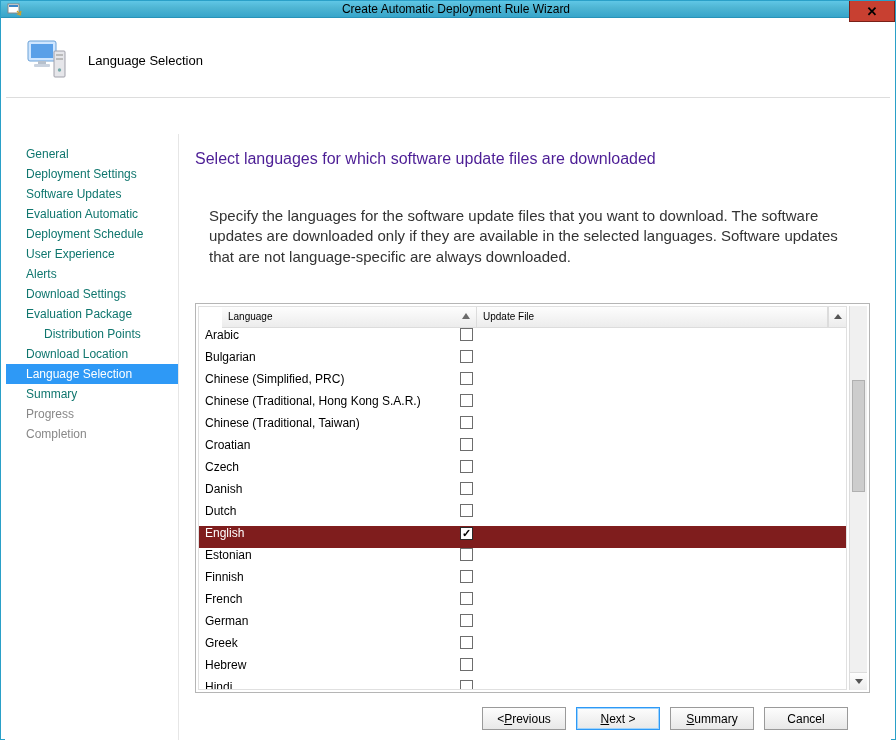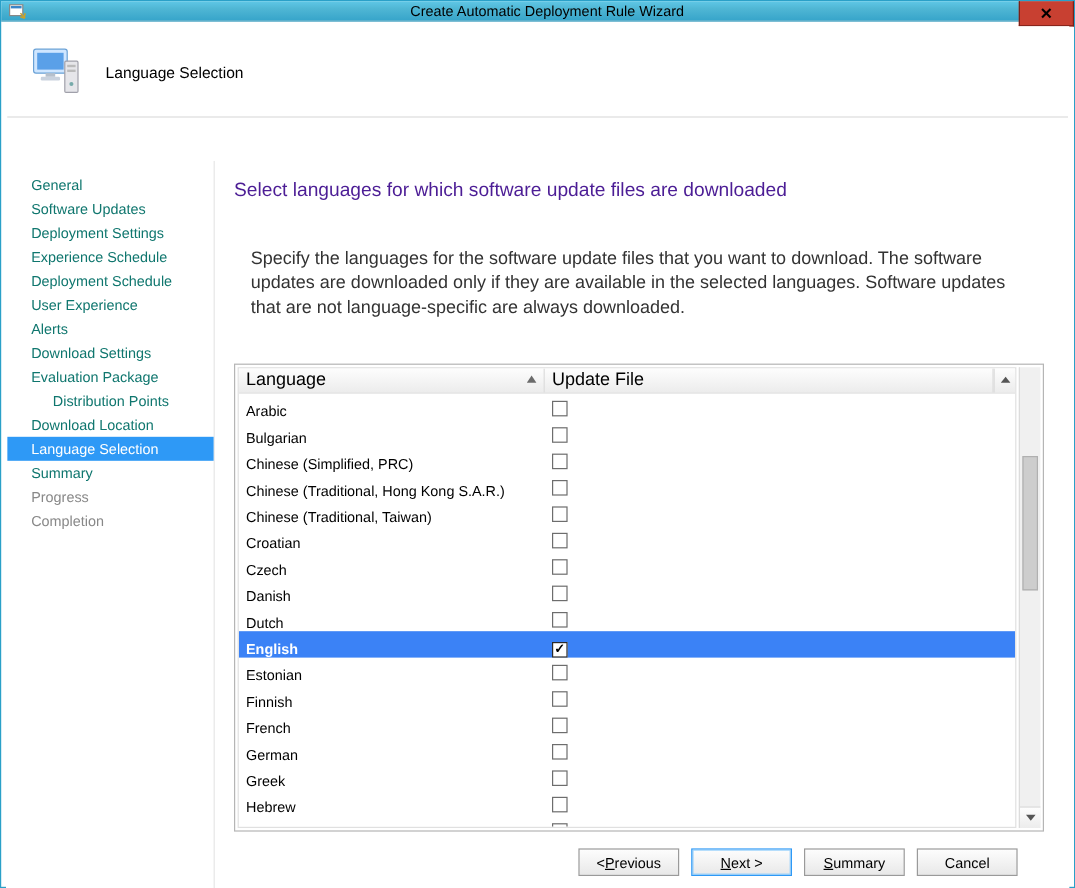--- a/index.html
+++ b/index.html
@@ -150,24 +150,25 @@
     flex:1;
     border:1px solid #e0e0e0;
     margin:2px;
     display:flex;
     flex-direction:column;
     overflow:hidden;
   }
   .grid-header {
     display:flex;
     height:20px;
-    font-size:15px;
+    font-size:10px;
     background:linear-gradient(#fdfdfd,#ececec);
     border-bottom:1px solid #dcdcdc;
     flex-shrink:0;
+    margin-left:23px;
   }
   .grid-header .col {
     display:flex; align-items:center;
     border-right:1px solid #dcdcdc;
     padding-left:6px;
     box-sizing:border-box;
     cursor:pointer;
   }
   .grid-header .col.lang { width:255px; position:relative;}
   .grid-header .col.lang .sort-tri{
@@ -183,27 +184,26 @@
     cursor:pointer;
   }
   .grid-rows {
     flex:1;
     overflow:hidden;
     position:relative;
   }
   .row {
     display:flex;
     height:22px;
-    align-items:flex-end;
+    align-items:flex-start;
     font-size:12px;
   }
   .row.selected {
-    background:#3b82f6;
+    background:#7f1d1d;
     color:#fff;
-    font-weight:bold;
   }
   .row .cell-lang {
     width:255px;
     padding-left:6px;
     box-sizing:border-box;
   }
   .row .cell-upd {
     flex:1;
     padding-left:6px;
   }
@@ -315,23 +315,23 @@
           <rect x="10" y="27" width="16" height="3" rx="1" fill="#c9d2de"></rect>
         </svg>
       </span>
       <span class="header-text">Language Selection</span>
     </div>
 
     <div class="body">
 
       <div class="sidebar" id="sidebar">
           <div class="item">General</div>
+          <div class="item">Deployment Settings</div>
           <div class="item">Software Updates</div>
-          <div class="item">Deployment Settings</div>
-          <div class="item">Experience Schedule</div>
+          <div class="item">Evaluation Automatic</div>
           <div class="item">Deployment Schedule</div>
           <div class="item">User Experience</div>
           <div class="item">Alerts</div>
           <div class="item">Download Settings</div>
           <div class="item">Evaluation Package</div>
           <div class="item child">Distribution Points</div>
           <div class="item">Download Location</div>
           <div class="item selected">Language Selection</div>
           <div class="item">Summary</div>
           <div class="item disabled">Progress</div>

